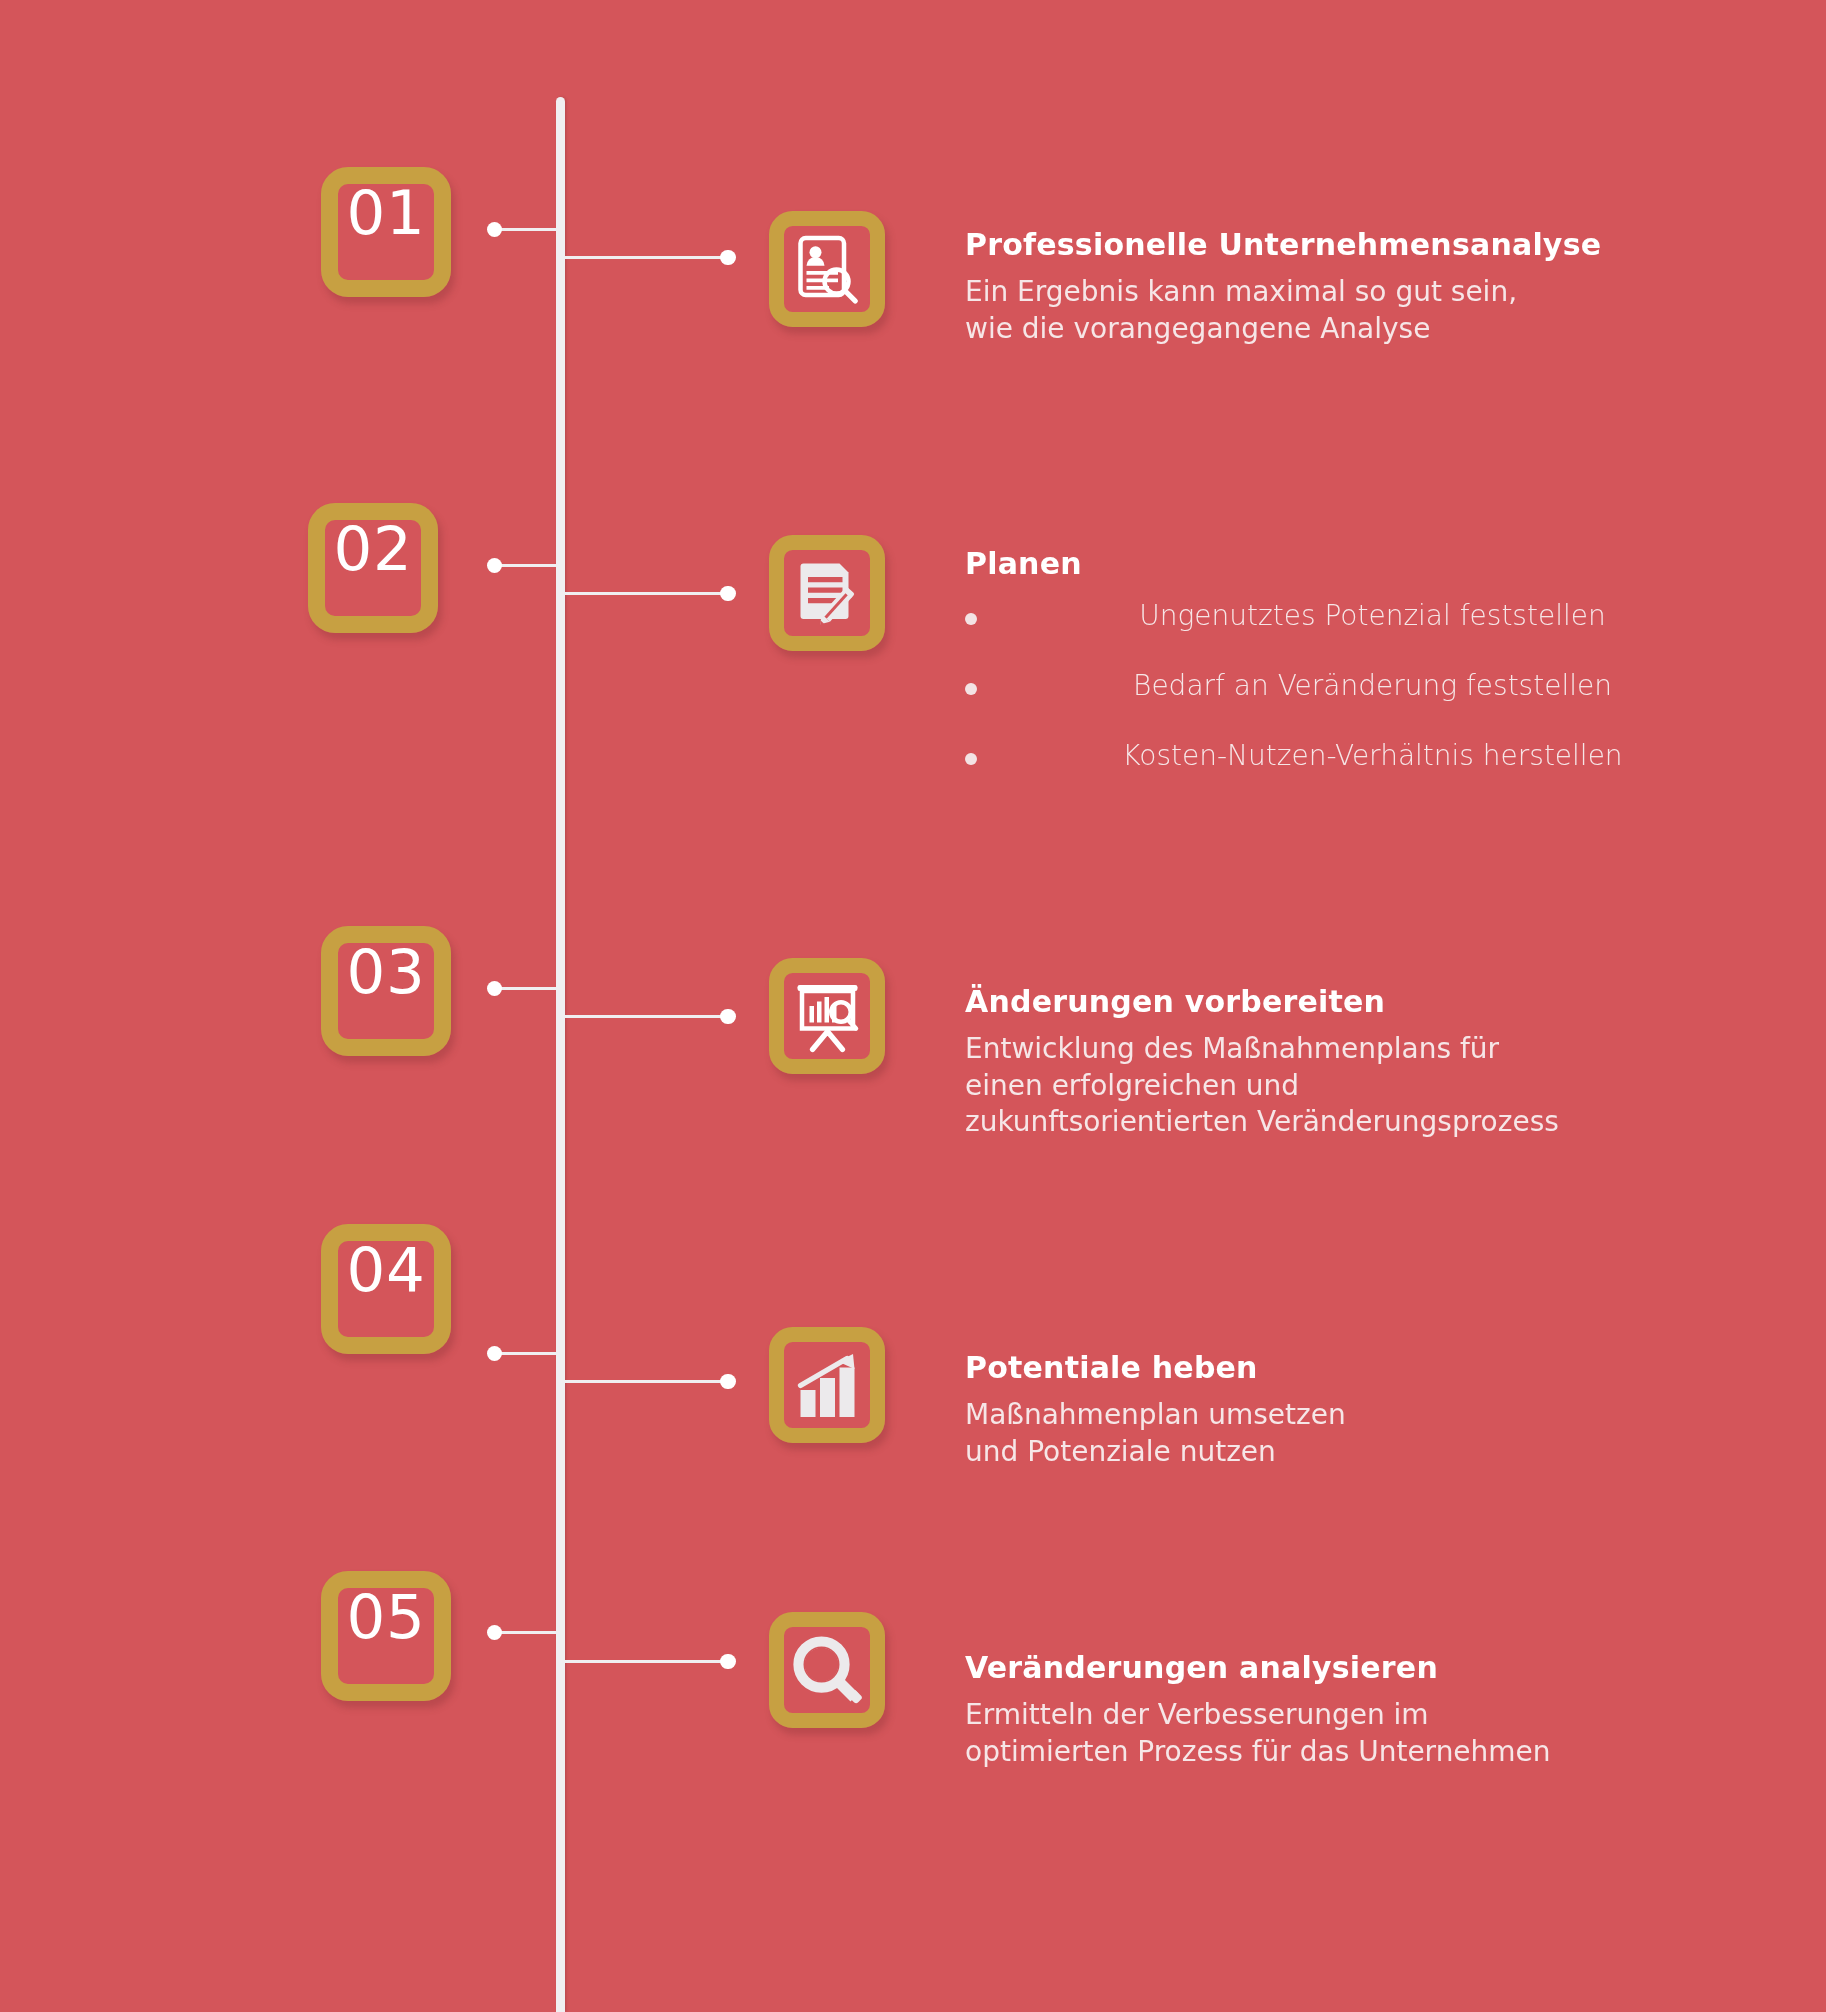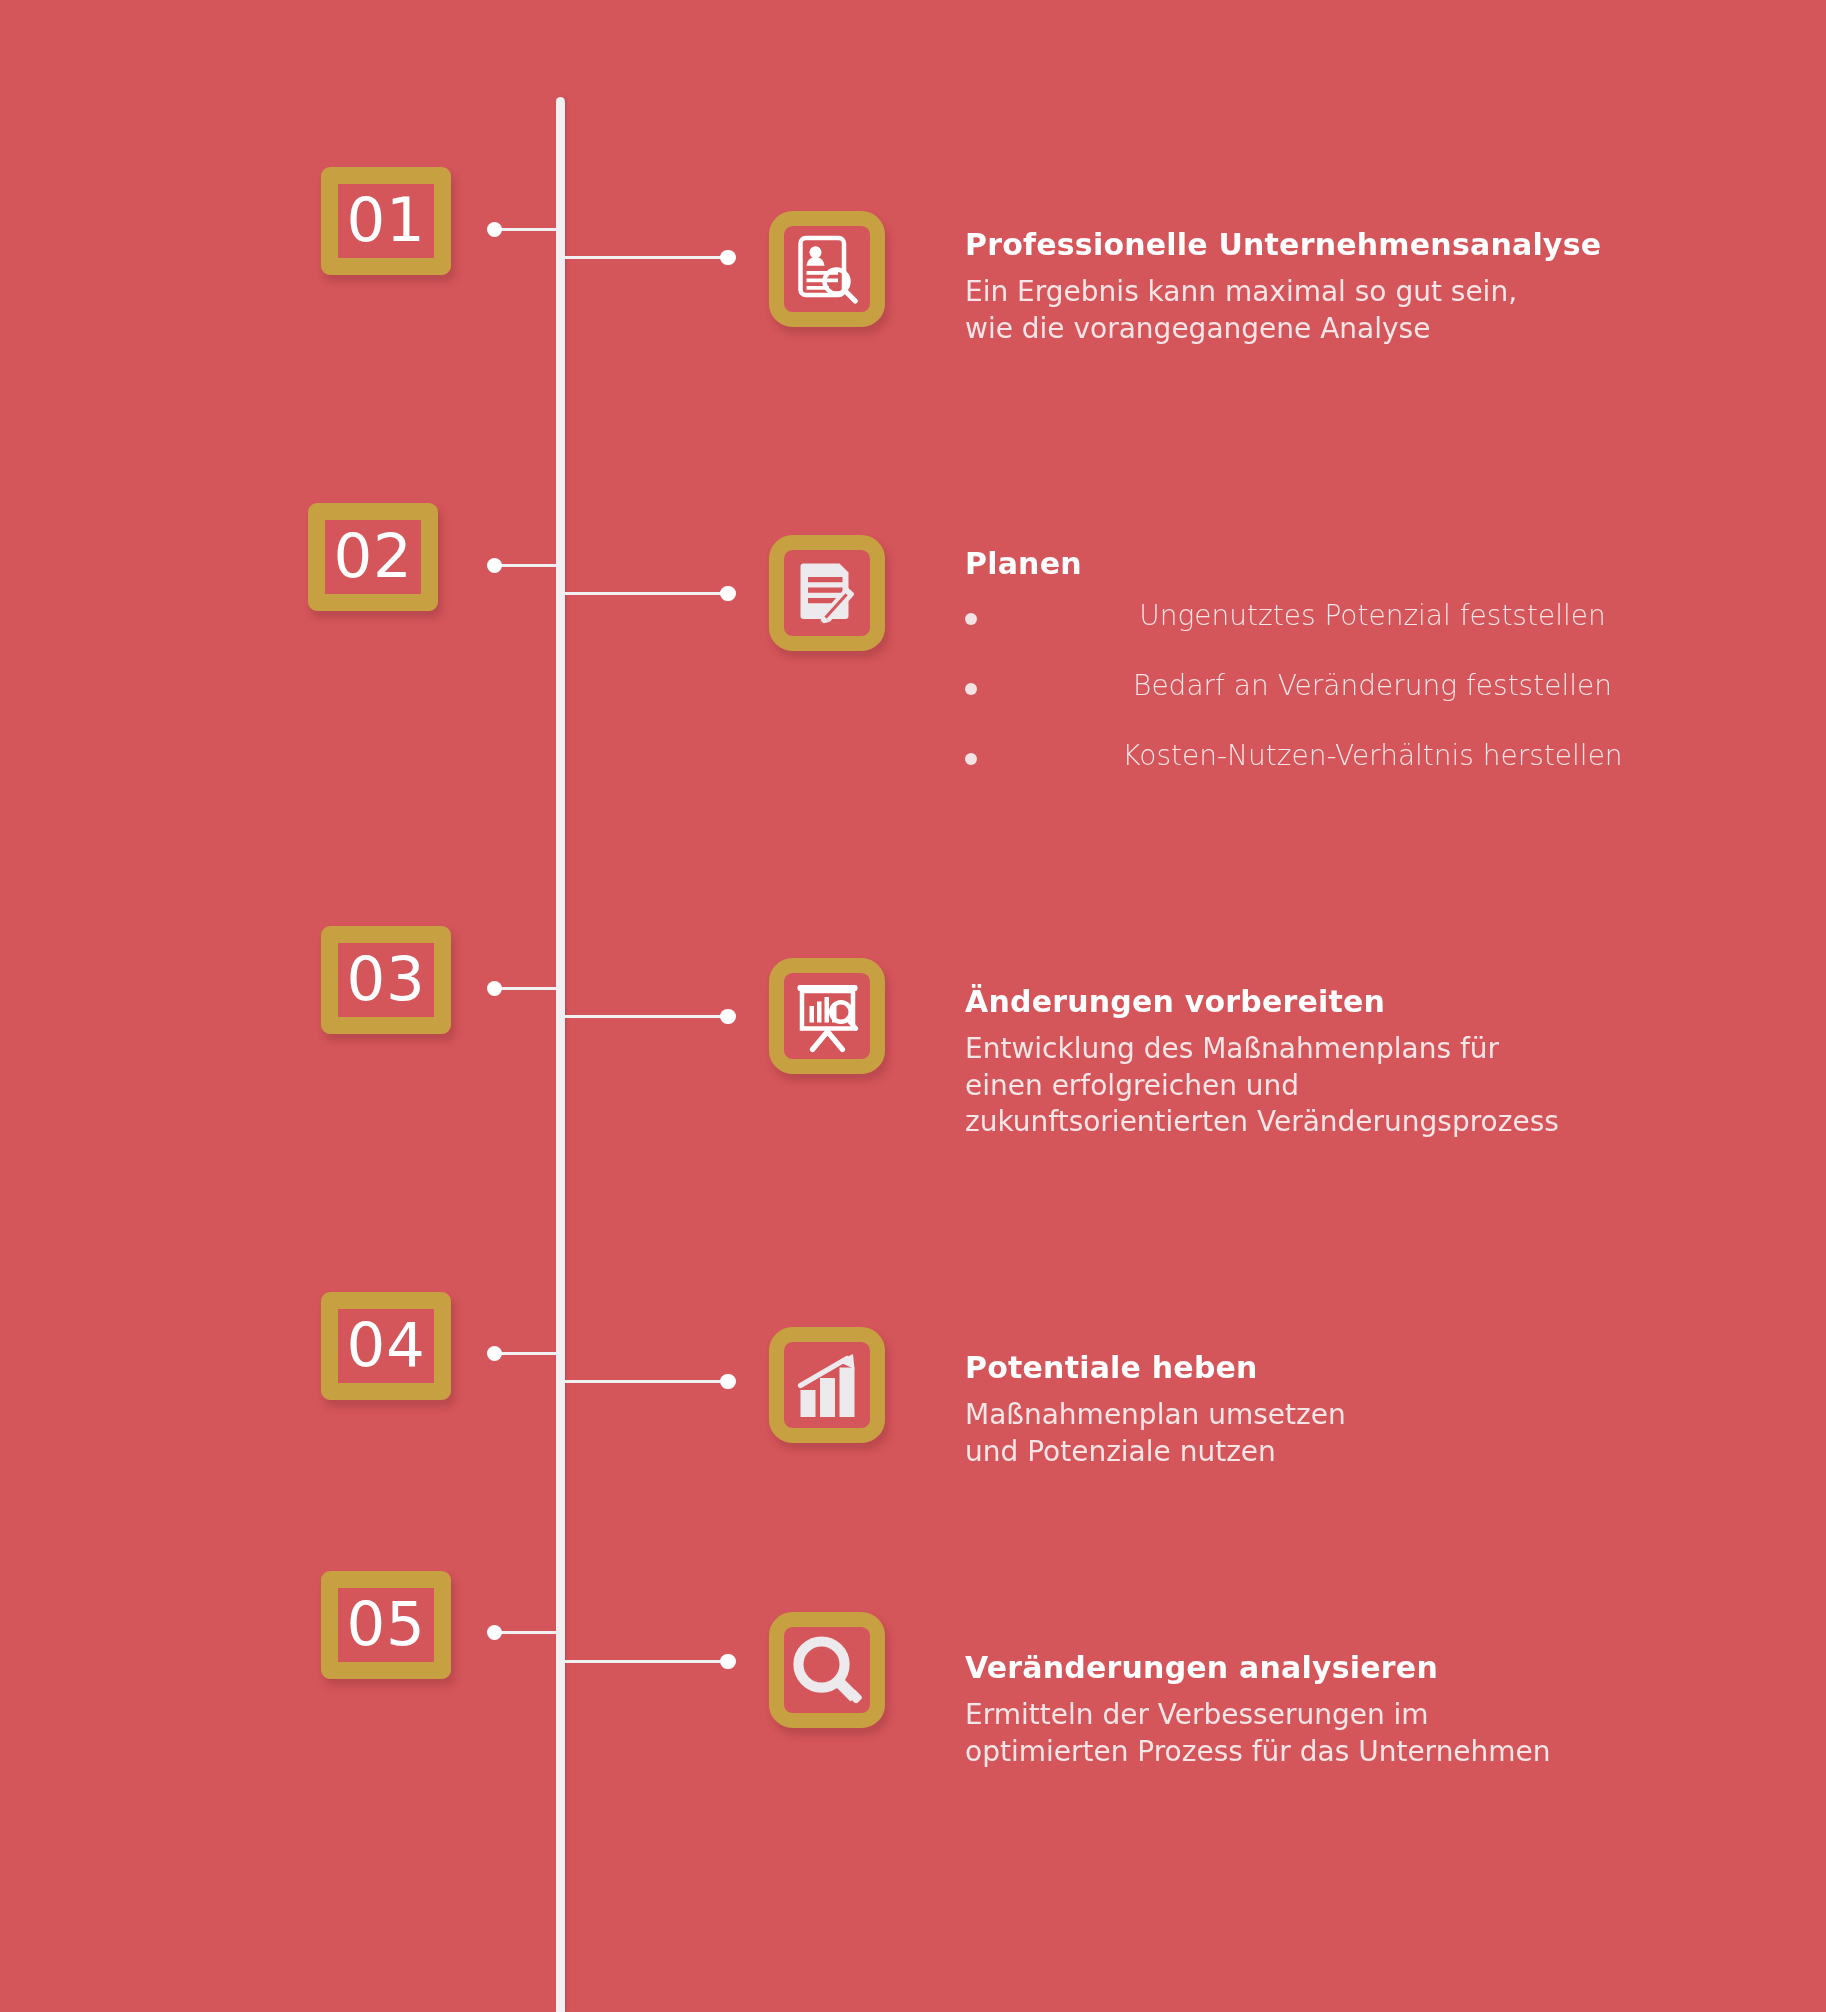--- a/index.html
+++ b/index.html
@@ -24,26 +24,25 @@
     box-shadow:1.6px 0 2.4px rgba(120,40,45,0.25);
   }
 
   
   .row { position:absolute; left:0; top:0; width:100%; }
 
   
   .num-box {
     position:absolute;
     width:130px;
-    height:108px;
+    height:130px;
     border:17.3px solid #c7a042;
-    border-radius:9px;
+    border-radius:27px;
     background:transparent;
     display:flex;
-    align-items:center;
     justify-content:center;
     box-shadow:3.9px 6.3px 7.9px rgba(130,45,50,0.30);
   }
   .num-box .num {
     color:#ffffff;
     font-size:61px;
     font-weight:400;
     letter-spacing:0.8px;
     line-height:1;
     font-family:"DejaVu Sans", sans-serif;
@@ -254,21 +253,21 @@
   <div class="txt" style="left:965px; top:985px; width:786px;">
     <h2>Änderungen vorbereiten</h2>
     <p>Entwicklung des Maßnahmenplans für
 einen erfolgreichen und
 zukunftsorientierten Veränderungsprozess</p>
   </div>
 </div>
 
 <div class="row">
 
-  <div class="num-box" style="left:321px; top:1292px;">
+  <div class="num-box" style="left:321px; top:1224px;">
     <span class="num">04</span>
   </div>
 
   <div class="conn-left" style="left:493px; top:1352px; width:67px;">
     <span class="dot"></span>
   </div>
 
   <div class="conn-right" style="left:561px; top:1380px; width:167px;">
     <span class="dot"></span>
   </div>

